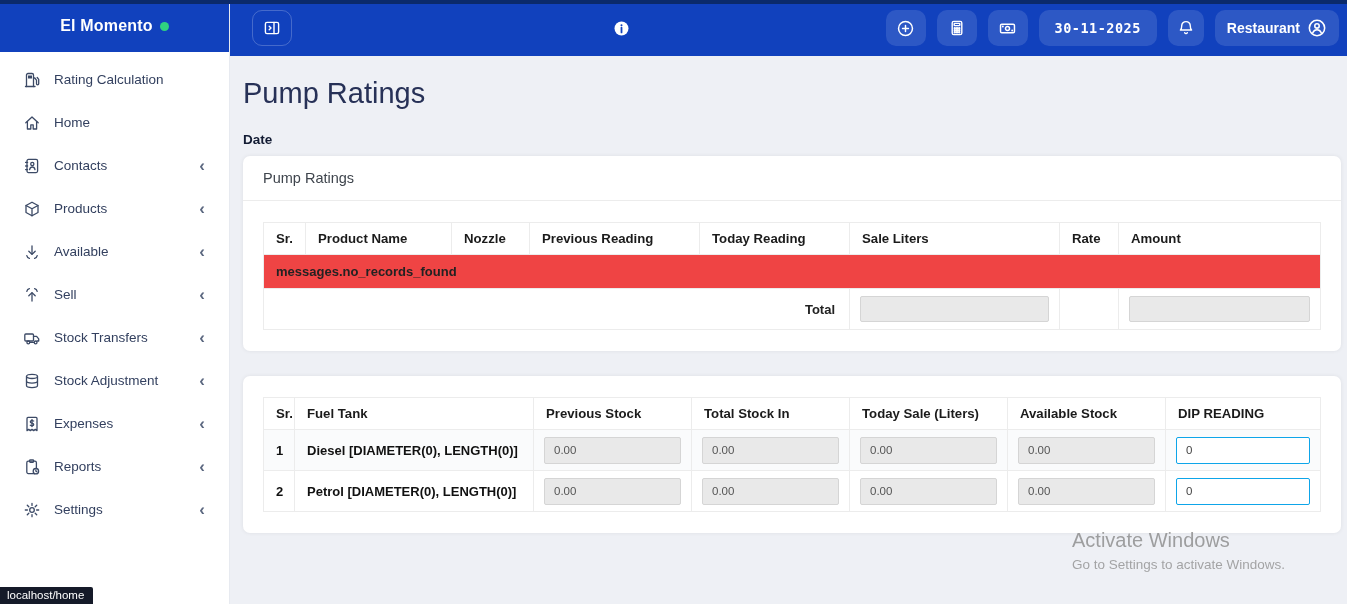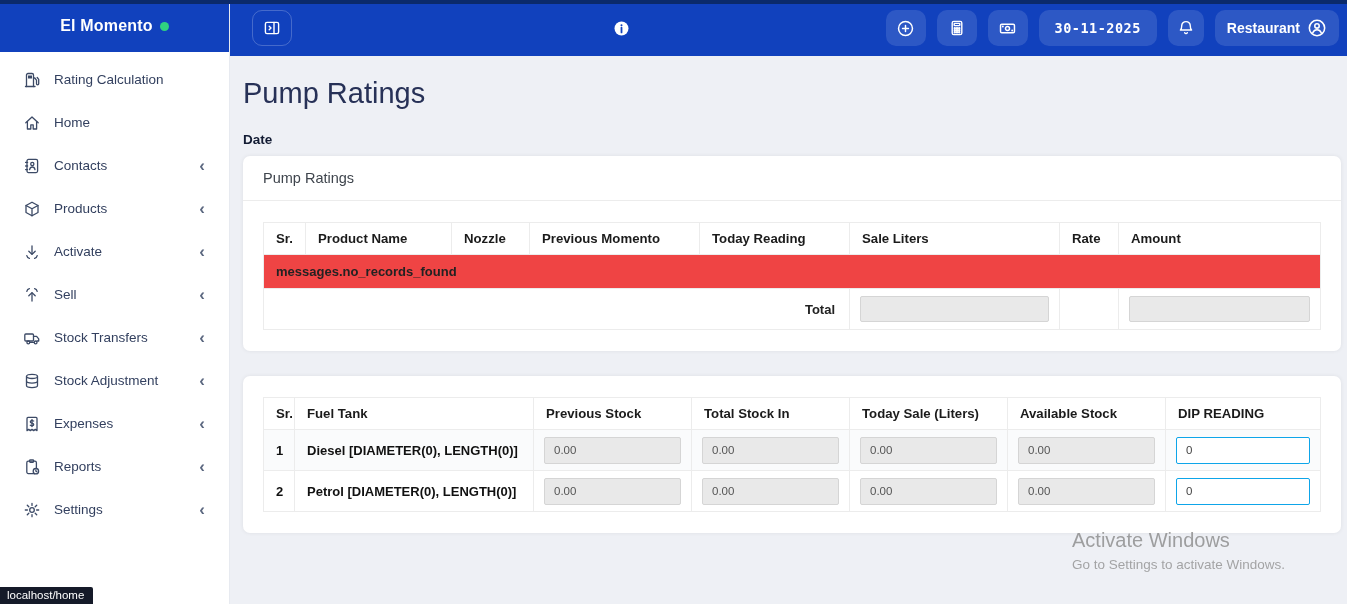--- a/index.html
+++ b/index.html
@@ -139,21 +139,21 @@
       </div>
 
       <div class="mi">
         <span class="mi-ic">
           <svg viewBox="0 0 18 18">
               <path d="M9 3v8"></path>
               <path d="M5.8 8.2L9 11.4l3.2-3.2"></path>
               <path d="M3.8 12.6c.4 1.8 1.6 2.6 2.6 2.8M14.2 12.6c-.4 1.8-1.6 2.6-2.6 2.8"></path>
             </svg>
         </span>
-        <span class="mi-label">Activate</span>
+        <span class="mi-label">Available</span>
         <span class="mi-ch">‹</span>
       </div>
 
       <div class="mi">
         <span class="mi-ic">
           <svg viewBox="0 0 18 18">
               <path d="M9 15V7"></path>
               <path d="M5.8 9.8L9 6.6l3.2 3.2"></path>
               <path d="M3.8 5.4c.4-1.8 1.6-2.6 2.6-2.8M14.2 5.4c-.4-1.8-1.6-2.6-2.6-2.8"></path>
             </svg>
@@ -310,21 +310,21 @@
               <col style="width:150px">
                 <col style="width:210px">
                 <col style="width:59px">
                 <col>
             </colgroup>
             <thead>
               <tr>
                 <th>Sr.</th>
                 <th>Product Name</th>
                 <th>Nozzle</th>
-                <th>Previous Momento</th>
+                <th>Previous Reading</th>
                 <th>Today Reading</th>
                 <th>Sale Liters</th>
                 <th>Rate</th>
                 <th>Amount</th>
               </tr>
             </thead>
             <tbody>
               <tr class="empty-row">
                 <td colspan="8">messages.no_records_found</td>
               </tr>

